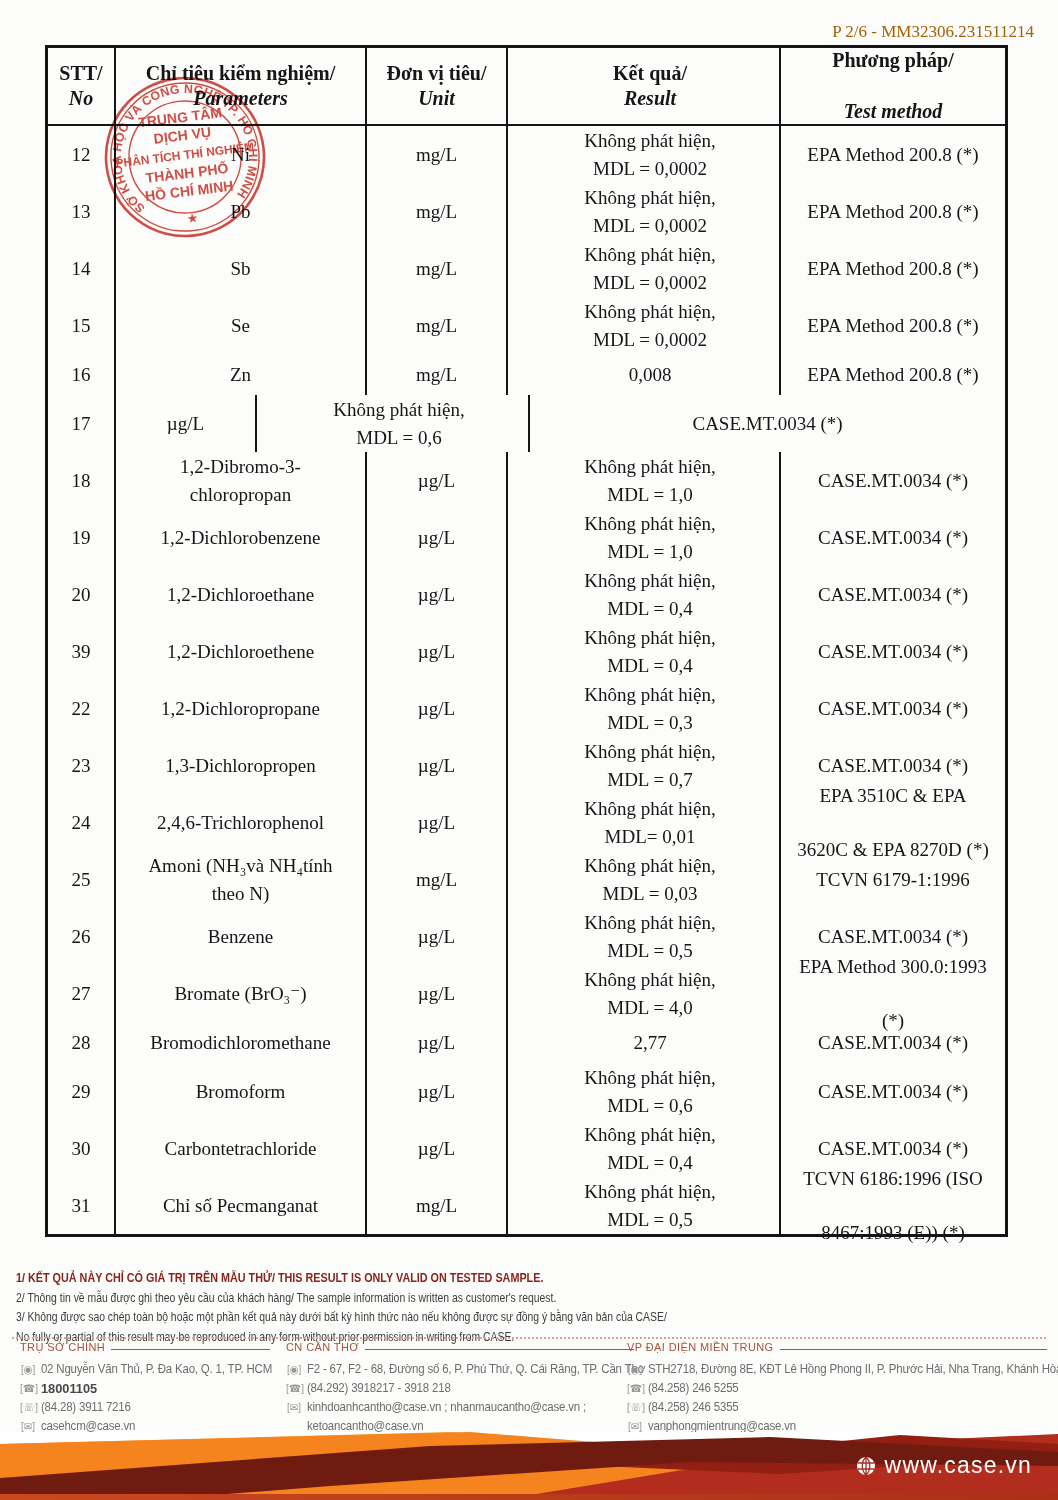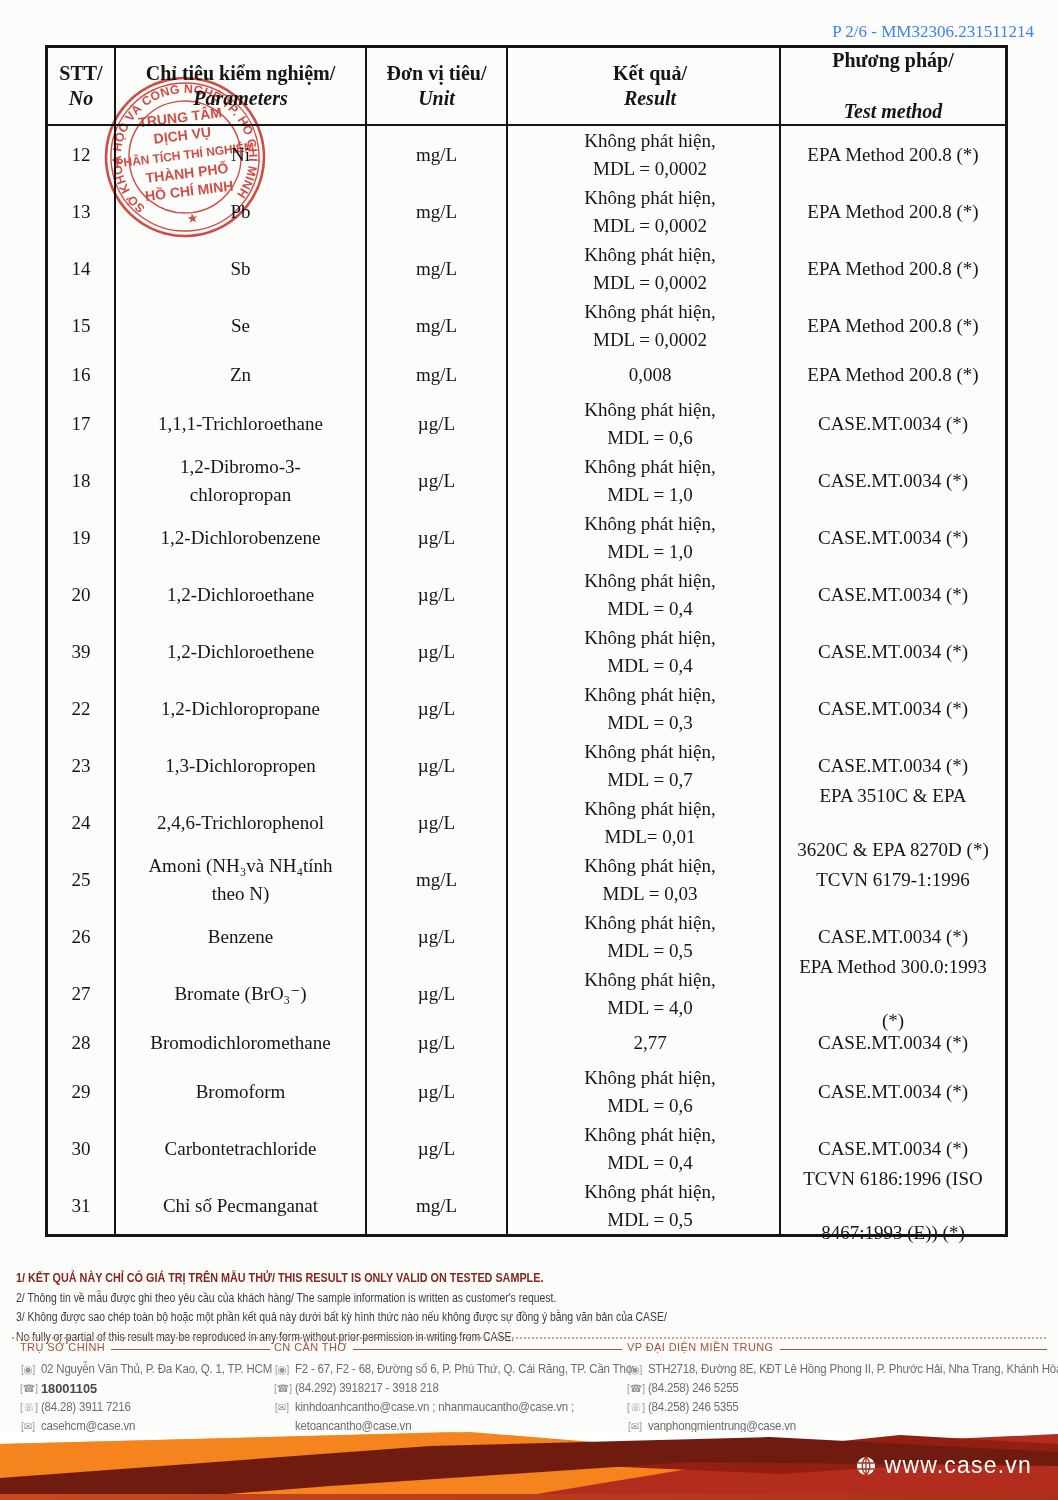--- a/index.html
+++ b/index.html
@@ -1,19 +1,19 @@
 <!DOCTYPE html>
 <html><head>
 <meta charset="utf-8">
 <style>
   html,body{margin:0;padding:0;background:#e8e8e6;}
   .page{position:relative;width:1058px;height:1500px;background:#fcfcfb;overflow:hidden;
         font-family:"Liberation Serif","DejaVu Serif",serif;color:#161616;}
   
-  .page-ref{position:absolute;top:22px;right:24px;font-size:17px;color:#3b82f6;}
+  .page-ref{position:absolute;top:22px;right:24px;font-size:17px;color:#a16207;}
   
   .rtable{position:absolute;left:45px;top:45px;width:963px;height:1192px;
           border:3px solid #151515;box-sizing:border-box;display:flex;flex-direction:column;background:transparent;}
   .thead{display:flex;border-bottom:2px solid #151515;flex:0 0 50px;}
   .hcell{display:flex;flex-direction:column;justify-content:center;align-items:center;
          font-size:20px;font-weight:bold;line-height:25px;}
   .hcell .l2{font-style:italic;}
   .tbody{flex:1;display:flex;flex-direction:column;}
   .trow{display:flex;flex:1 1 0;min-height:0;}
   .trow.single{flex:.72 1 0;}
@@ -30,21 +30,21 @@
          mix-blend-mode:multiply;opacity:.88;pointer-events:none;}
   
   .footnotes{position:absolute;left:16px;top:1268px;width:1030px;
              font-family:"Liberation Sans","DejaVu Sans",sans-serif;}
   .fn{white-space:nowrap;transform:scaleX(.8);transform-origin:0 0;
       font-size:13px;line-height:19.5px;color:#3d3d3d;}
   .fn.first{font-weight:bold;color:#87241c;font-size:13.5px;}
   .fsep{position:absolute;left:12px;right:12px;top:1337px;border-top:2px dotted #dba28e;}
   .office{position:absolute;top:1341px;font-family:"Liberation Sans","DejaVu Sans",sans-serif;}
   .o1{left:20px;width:250px;}
-  .o2{left:274px;width:348px;}
+  .o2{left:286px;width:348px;}
   .o3{left:627px;width:420px;}
   .olabel{display:flex;align-items:flex-end;gap:6px;color:#a3543c;font-size:11px;letter-spacing:.4px;}
   .olabel .rule{flex:1;border-bottom:1.5px solid #a3543c;margin-bottom:3px;}
   .olines{margin-top:7px;}
   .oline{display:flex;gap:5px;line-height:19px;color:#6d6d6d;
          white-space:nowrap;transform:scaleX(.95);transform-origin:0 0;}
   .oline .otext{font-size:12.1px;letter-spacing:-.2px;}
   .oline.bold .otext{font-weight:bold;color:#474747;font-size:13.5px;letter-spacing:0;}
   .oline.cont{padding-left:22px;}
   .ic{color:#979797;font-size:10.5px;width:17px;flex:none;text-align:center;line-height:19px;}
@@ -170,23 +170,20 @@
           <div class="cell c-result bR">
             <div class="ln">0,008</div>
           </div>
           <div class="cell c-method">
             <div class="ln">EPA Method 200.8 (*)</div>
           </div>
         </div>
         <div class="trow">
           <div class="cell c-no bR">
             <div class="ln">17</div>
-          </div>
-          <div class="cell c-param bR">
-            <div class="ln">1,1,1-Trichloroethane</div>
           </div>
           <div class="cell c-unit bR">
             <div class="ln">µg/L</div>
           </div>
           <div class="cell c-result bR">
             <div class="ln">Không phát hiện,</div>
             <div class="ln">MDL = 0,6</div>
           </div>
           <div class="cell c-method">
             <div class="ln">CASE.MT.0034 (*)</div>

